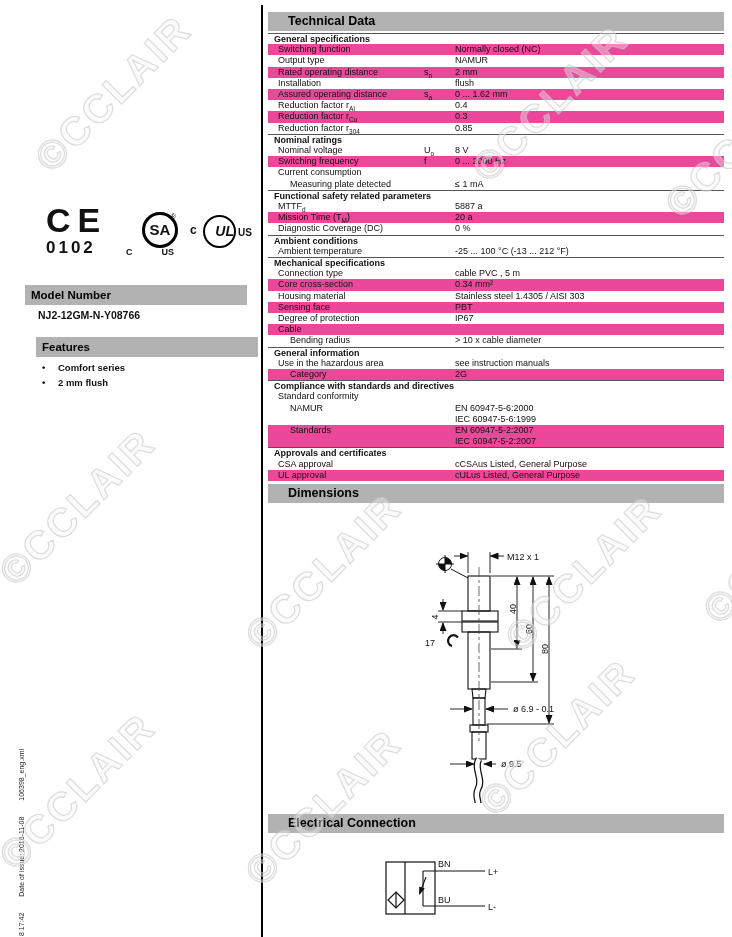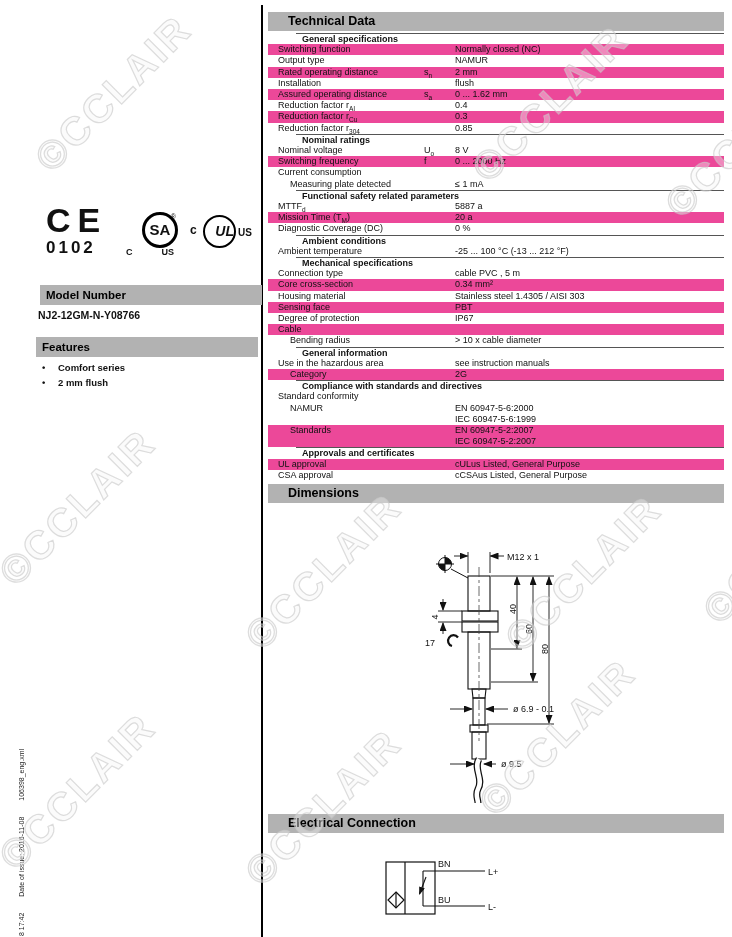--- a/index.html
+++ b/index.html
@@ -16,21 +16,21 @@
   
   .divider { position:absolute; left:261px; top:5px; width:2px; height:932px; background:#000; }
   
   .band { background:#b2b2b2; font-weight:bold; color:#000; }
   .band.big { height:19px; line-height:19px; font-size:12.5px; padding-left:20px; }
   .band.small { height:20px; line-height:20px; font-size:11.5px; padding-left:6px; width:222px; }
   
   .rightcol { position:absolute; left:268px; top:12px; width:456px; }
   .tech-table { margin-top:2px; }
   .sec-h { font-size:9px; font-weight:bold; height:11.2px; line-height:10.2px;
-           padding-left:6px; border-top:1px solid #555;margin-left:28px; }
+           padding-left:6px; border-top:1px solid #555; }
   .spec-row { display:flex; min-height:11.2px; font-size:9px; line-height:11.2px; }
   .spec-row.shaded { background:#ec4899; }
   .lab { flex:none; width:156px; padding-left:10px; }
   .lab.ind2 { padding-left:22px; }
   .sym { flex:none; width:31px; }
   .val { flex:1; }
   .val div { line-height:11.2px; }
   sub { font-size:6.5px; line-height:0; }
   .dim-band { margin-top:3px; }
   .elec-band { margin-top:7px; }
@@ -45,21 +45,21 @@
   .csa .circ { position:absolute; left:5px; top:3px; width:36px; height:36px; border:3.5px solid #000;
                border-radius:50%; text-align:center; line-height:29px; font-size:15px;margin-left:11px; }
   .csa .reg { position:absolute; right:2px; top:4px; font-size:7px; font-weight:normal; }
   .csa .c  { position:absolute; left:0; bottom:2px; font-size:9px; }
   .csa .us { position:absolute; right:4px; bottom:2px; font-size:9px; }
   .ul { position:absolute; left:190px; top:215px; width:62px; height:38px; font-weight:bold; }
   .ul .circ { position:absolute; left:13px; top:0; width:33px; height:33px; border:2.5px solid #000;
               border-radius:50%; text-align:right; line-height:29px; font-size:14px; font-style:italic; }
   .ul .c  { position:absolute; left:0; top:8px; font-size:12px; }
   .ul .us { position:absolute; right:0; top:12px; font-size:10px; }
-  .model-band { position:absolute; left:40px; top:285px; }
+  .model-band { position:absolute; left:25px; top:285px; }
   .model-no { position:absolute; left:38px; top:309px; font-size:10.5px; font-weight:bold; }
   .feat-band { position:absolute; left:36px; top:337px; }
   .features { position:absolute; left:42px; top:360px; }
   .feature { display:flex; font-size:9.5px; font-weight:bold; line-height:15px; }
   .feature .bullet { width:16px; }
   
   .sidenote { position:absolute; left:18px; top:936px; transform:rotate(-90deg);
               transform-origin:0 0; white-space:nowrap; font-size:7px; color:#222; z-index:1; }
   .sidenote span { margin-right:14px; }
 </style>
@@ -253,29 +253,29 @@
           </div>
           <div class="spec-row shaded">
             <span class="lab ind2">Standards</span>
             <span class="sym"></span>
             <span class="val">
               <div>EN 60947-5-2:2007</div>
               <div>IEC 60947-5-2:2007</div>
             </span>
           </div>
           <div class="sec-h">Approvals and certificates</div>
+          <div class="spec-row">
+            <span class="lab">CSA approval</span>
+            <span class="sym"></span>
+            <span class="val">cCSAus Listed, General Purpose</span>
+          </div>
           <div class="spec-row shaded">
             <span class="lab">UL approval</span>
             <span class="sym"></span>
             <span class="val">cULus Listed, General Purpose</span>
-          </div>
-          <div class="spec-row">
-            <span class="lab">CSA approval</span>
-            <span class="sym"></span>
-            <span class="val">cCSAus Listed, General Purpose</span>
           </div>
         </div>
 
       <div class="band big dim-band">Dimensions</div>
 
       <svg width="456" height="300" viewBox="0 0 456 300" style="margin-top:4px">
         <defs>
           <marker id="ah1" markerWidth="9" markerHeight="7" refX="8" refY="3.5" orient="auto-start-reverse" markerUnits="userSpaceOnUse">
             <path d="M0,0 L9,3.5 L0,7 Z" fill="#111"></path>
           </marker>

